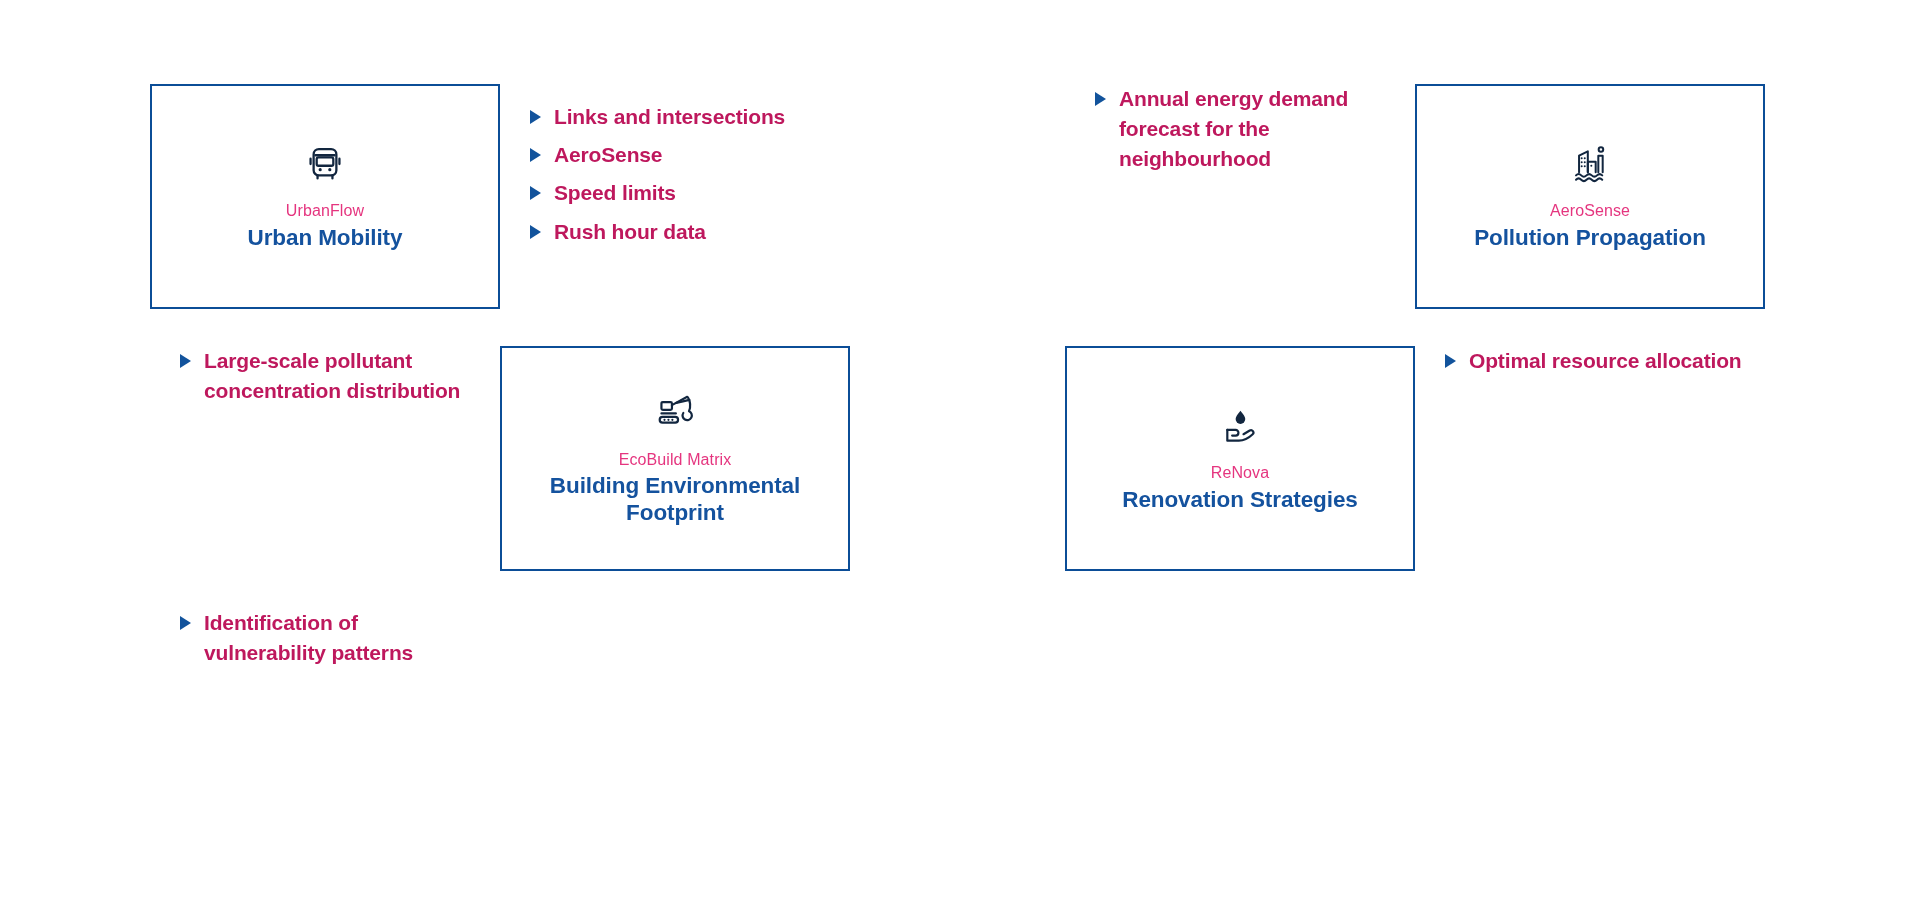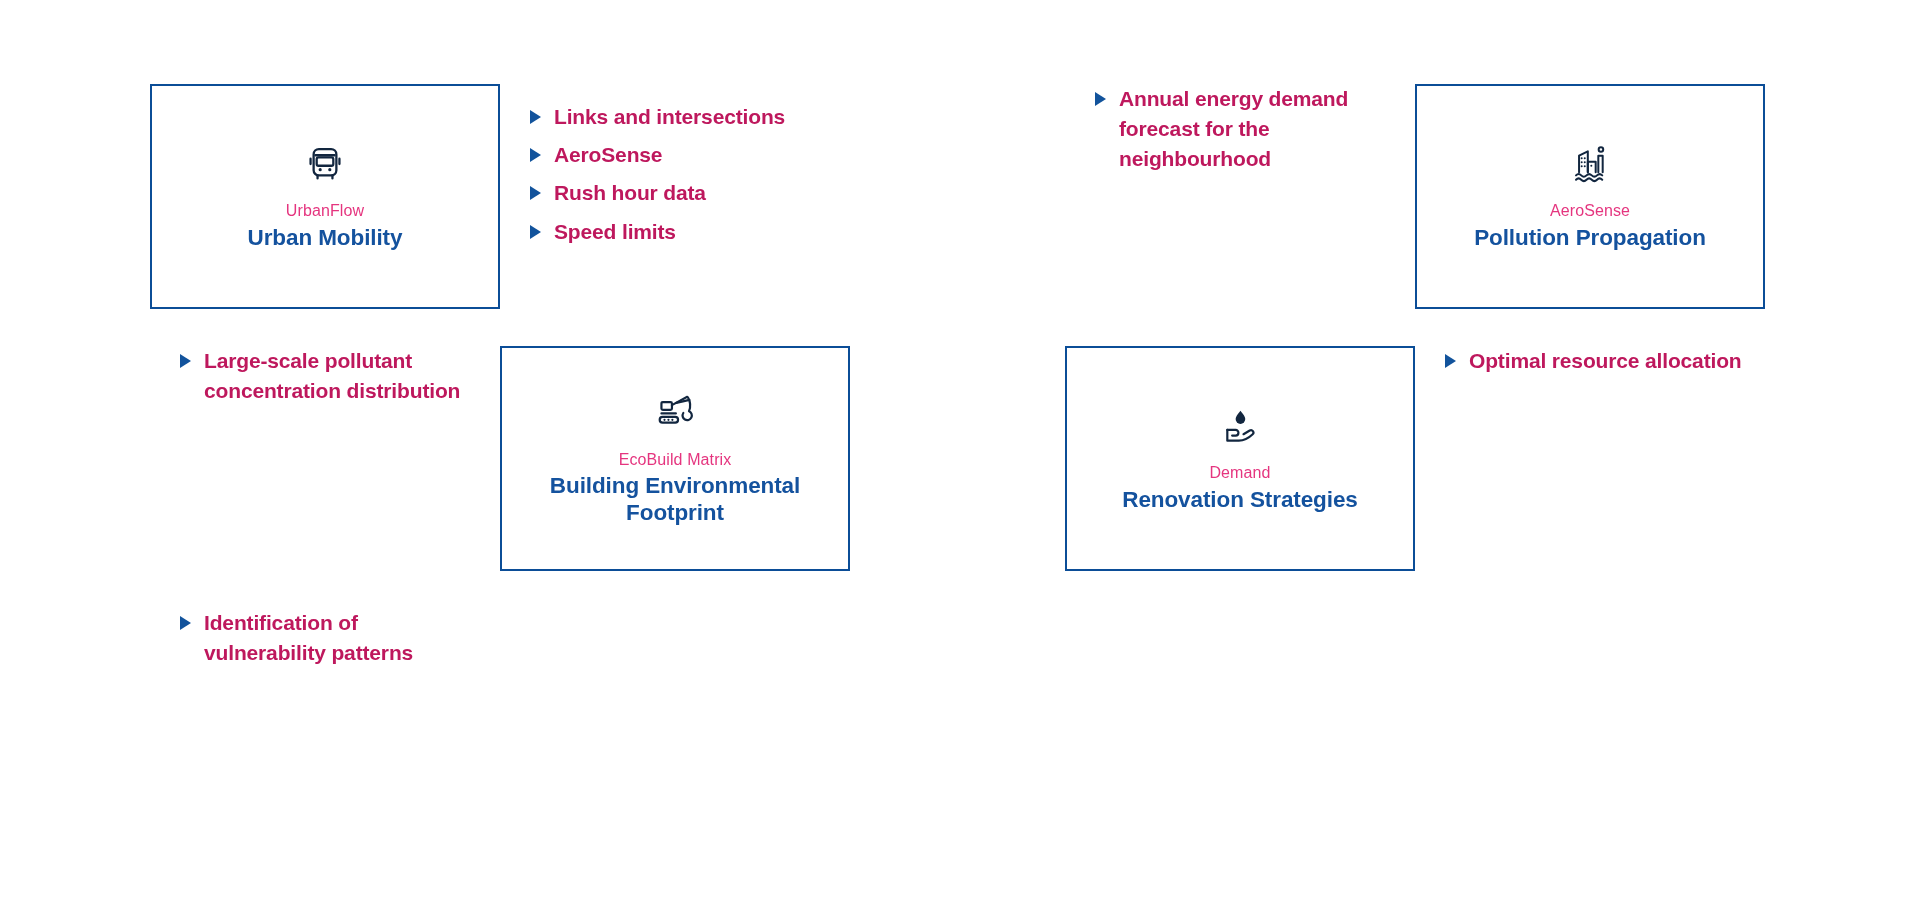--- a/index.html
+++ b/index.html
@@ -115,25 +115,25 @@
       <div class="bullet">
         <span class="bullet-marker"></span>
         <span class="bullet-text">Links and intersections</span>
       </div>
       <div class="bullet">
         <span class="bullet-marker"></span>
         <span class="bullet-text">AeroSense</span>
       </div>
       <div class="bullet">
         <span class="bullet-marker"></span>
+        <span class="bullet-text">Speed limits</span>
+      </div>
+      <div class="bullet">
+        <span class="bullet-marker"></span>
         <span class="bullet-text">Rush hour data</span>
-      </div>
-      <div class="bullet">
-        <span class="bullet-marker"></span>
-        <span class="bullet-text">Speed limits</span>
       </div>
     </div>
 
 
     <div class="bullets mid">
       <div class="bullet">
         <span class="bullet-marker"></span>
         <span class="bullet-text">Annual energy demand
 forecast for the
 neighbourhood</span>
@@ -183,21 +183,21 @@
 
 
     <div class="card">
       <span class="card-icon">
         <svg viewBox="0 0 48 48" fill="none" stroke="currentColor" stroke-width="2.5" stroke-linecap="round" stroke-linejoin="round">
           <path d="M24.5 6.5c3.2 3.9 5.5 6.9 5.5 9.6a5.5 5.5 0 1 1-11 0c0-2.7 2.3-5.7 5.5-9.6z" fill="currentColor" stroke="none"></path>
           <path d="M9.5 28.5h9.5a3.2 3.2 0 0 1 0 6.4h-4"></path>
           <path d="M9.5 28.5v12.3h13.2c6.5 0 11.5-3.2 15.8-7.3a2.8 2.8 0 0 0-3.4-4.4l-7.1 4.3"></path>
         </svg>
       </span>
-      <div class="card-brand">Demand</div>
+      <div class="card-brand">ReNova</div>
       <div class="card-title">Renovation Strategies</div>
     </div>
 
     <div class="bullets mid">
       <div class="bullet">
         <span class="bullet-marker"></span>
         <span class="bullet-text">Optimal resource allocation</span>
       </div>
     </div>
 

